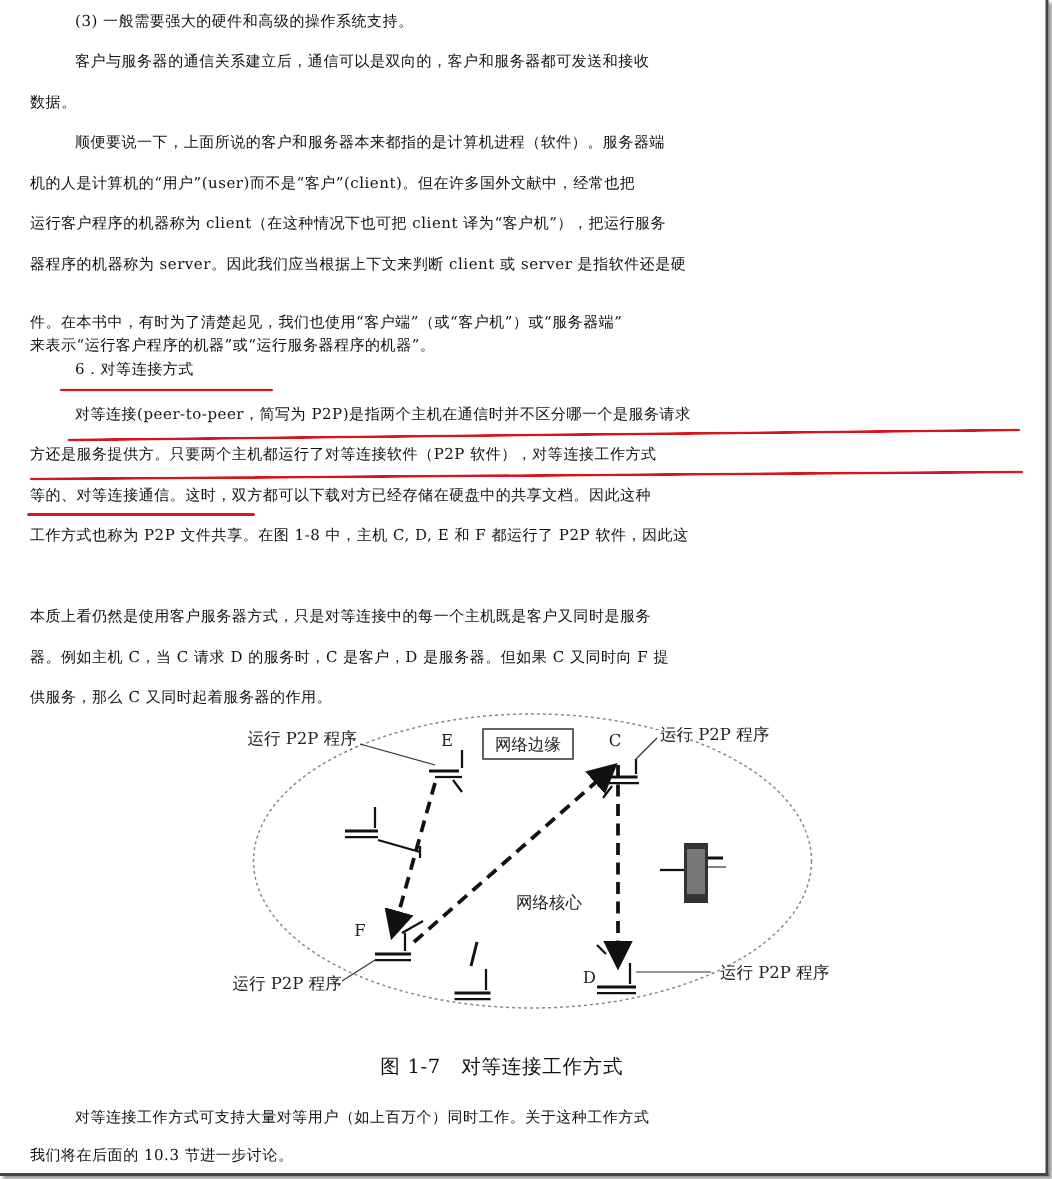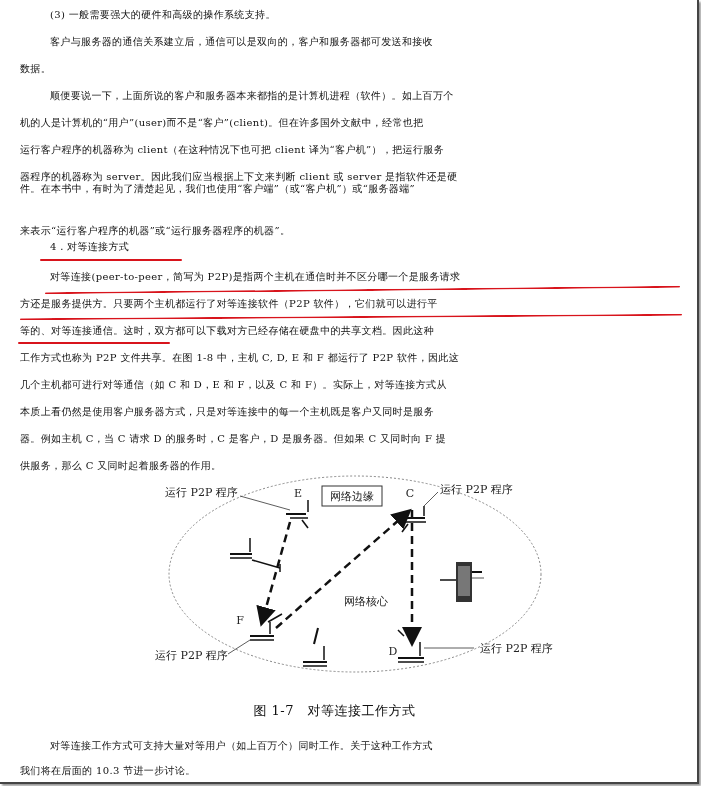--- a/index.html
+++ b/index.html
@@ -14,38 +14,37 @@
   .lbl{font-family:"DejaVu Serif",serif;font-size:11px;fill:#222;}
 </style>
 </head>
 <body>
 
 <div class="page">
 
   <div class="line ind" style="top:4px"><span>(3) 一般需要强大的硬件和高级的操作系统支持。</span></div>
   <div class="line ind" style="top:31px"><span>客户与服务器的通信关系建立后，通信可以是双向的，客户和服务器都可发送和接收</span></div>
   <div class="line" style="top:58px"><span>数据。</span></div>
-  <div class="line ind" style="top:85px"><span>顺便要说一下，上面所说的</span><b>客户和服务器本来都指的是计算机进程</b><span>（软件）。如上百万个</span></div>
+  <div class="line ind" style="top:85px"><span>顺便要说一下，上面所说的</span><b>客户和服务器本来都指的是计算机进程</b><span>（软件）。服务器端</span></div>
   <div class="line" style="top:112px"><span>机的人是计算机的“用户”(user)而不是“客户”(client)。但在许多国外文献中，经常也把</span></div>
   <div class="line" style="top:139px"><span>运行客户程序的</span><b>机器</b><span>称为 client（在这种情况下也可把 client 译为“客户机”），把运行服务</span></div>
   <div class="line" style="top:166px"><span>器程序的</span><b>机器</b><span>称为 server。因此我们应当根据上下文来判断 client 或 server 是指软件还是硬</span></div>
-  <div class="line" style="top:178px"><span>件。在本书中，有时为了清楚起见，我们也使用“客户端”（或“客户机”）或“服务器端”</span></div>
+  <div class="line" style="top:205px"><span>件。在本书中，有时为了清楚起见，我们也使用“客户端”（或“客户机”）或“服务器端”</span></div>
   <div class="line" style="top:220px"><span>来表示“运行客户程序的机器”或“运行服务器程序的机器”。</span></div>
 
-  <div class="line ind" style="top:236px"><span>4．对等连接方式</span></div>
+  <div class="line ind" style="top:236px"><span>6．对等连接方式</span></div>
   <div class="ul" style="left:40px;top:259px;width:142px"></div>
 
   <div class="line ind" style="top:266px"><b>对等连接</b><span>(peer-to-peer，简写为 P2P)是指两个主机在通信时并不区分哪一个是服务请求</span></div>
   <div class="ul" style="left:45px;top:289px;width:635px;transform:rotate(-0.6deg)"></div>
-  <div class="line" style="top:293px"><span>方还是服务提供方。只要两个主机都运行了对等连接软件（P2P 软件），它们就可以进行平</span></div>
+  <div class="line" style="top:293px"><span>方还是服务提供方。只要两个主机都运行了对等连接软件（P2P 软件），对等连接工作方式</span></div>
   <div class="ul" style="left:20px;top:316px;width:662px;transform:rotate(-0.4deg)"></div>
   <div class="line" style="top:320px"><span>等的、对等连接通信。这时，双方都可以下载对方已经存储在硬盘中的共享文档。因此这种</span></div>
   <div class="ul" style="left:18px;top:342px;width:152px"></div>
   <div class="line" style="top:347px"><span>工作方式也称为 </span><b>P2P 文件共享</b><span>。在图 1-8 中，主机 C, D, E 和 F 都运行了 P2P 软件，因此这</span></div>
-  <div class="line" style="top:374px"><span>几个主机都可进行对等通信（如 C 和 D，E 和 F，以及 C 和 F）。实际上，对等连接方式从</span></div>
   <div class="line" style="top:428px"><span>器。例如主机 C，当 C 请求 D 的服务时，C 是客户，D 是服务器。但如果 C 又同时向 F 提</span></div>
   <div class="line" style="top:401px"><span>本质上看仍然是使用客户服务器方式，只是对等连接中的每一个主机既是客户又同时是服务</span></div>
   <div class="line" style="top:455px"><span>供服务，那么 C 又同时起着服务器的作用。</span></div>
 
   <div class="diagram">
     <svg width="701" height="230" viewBox="0 470 701 230" xmlns="http://www.w3.org/2000/svg">
       <defs>
         <marker id="ah" markerWidth="8" markerHeight="8" refX="6" refY="4" orient="auto">
           <path d="M0,0 L8,4 L0,8 Z" fill="#111"></path>
         </marker>

